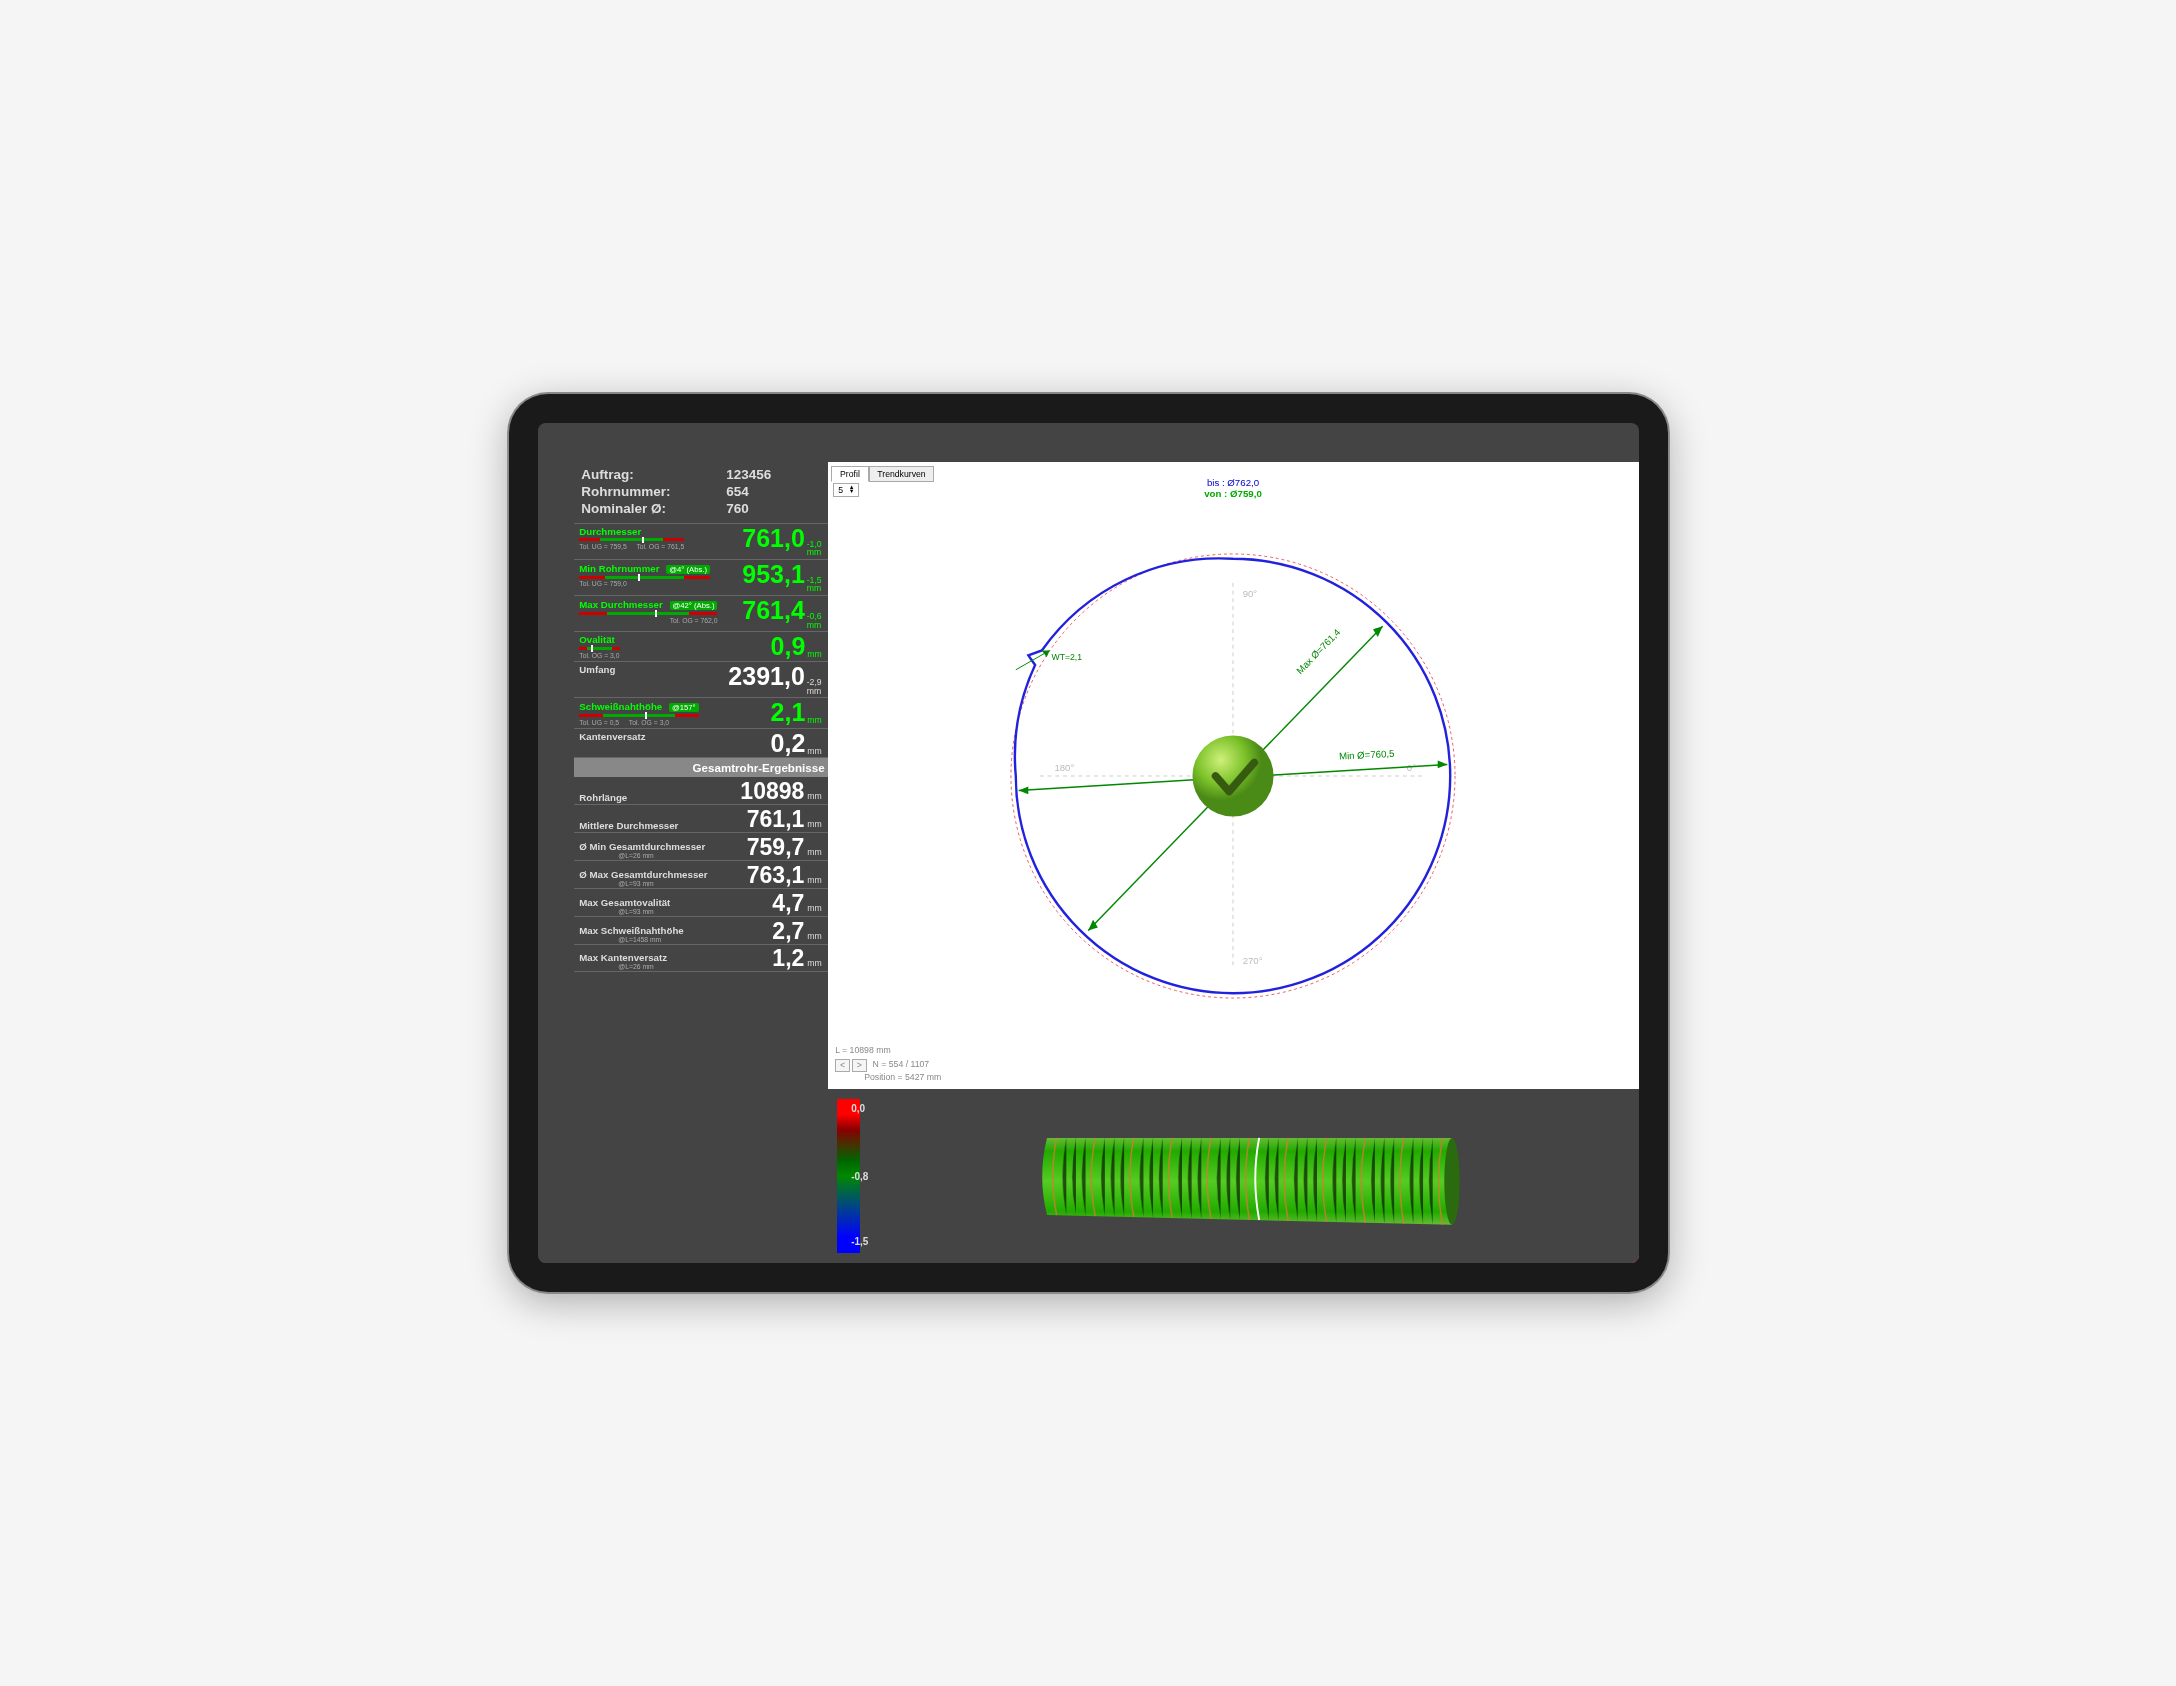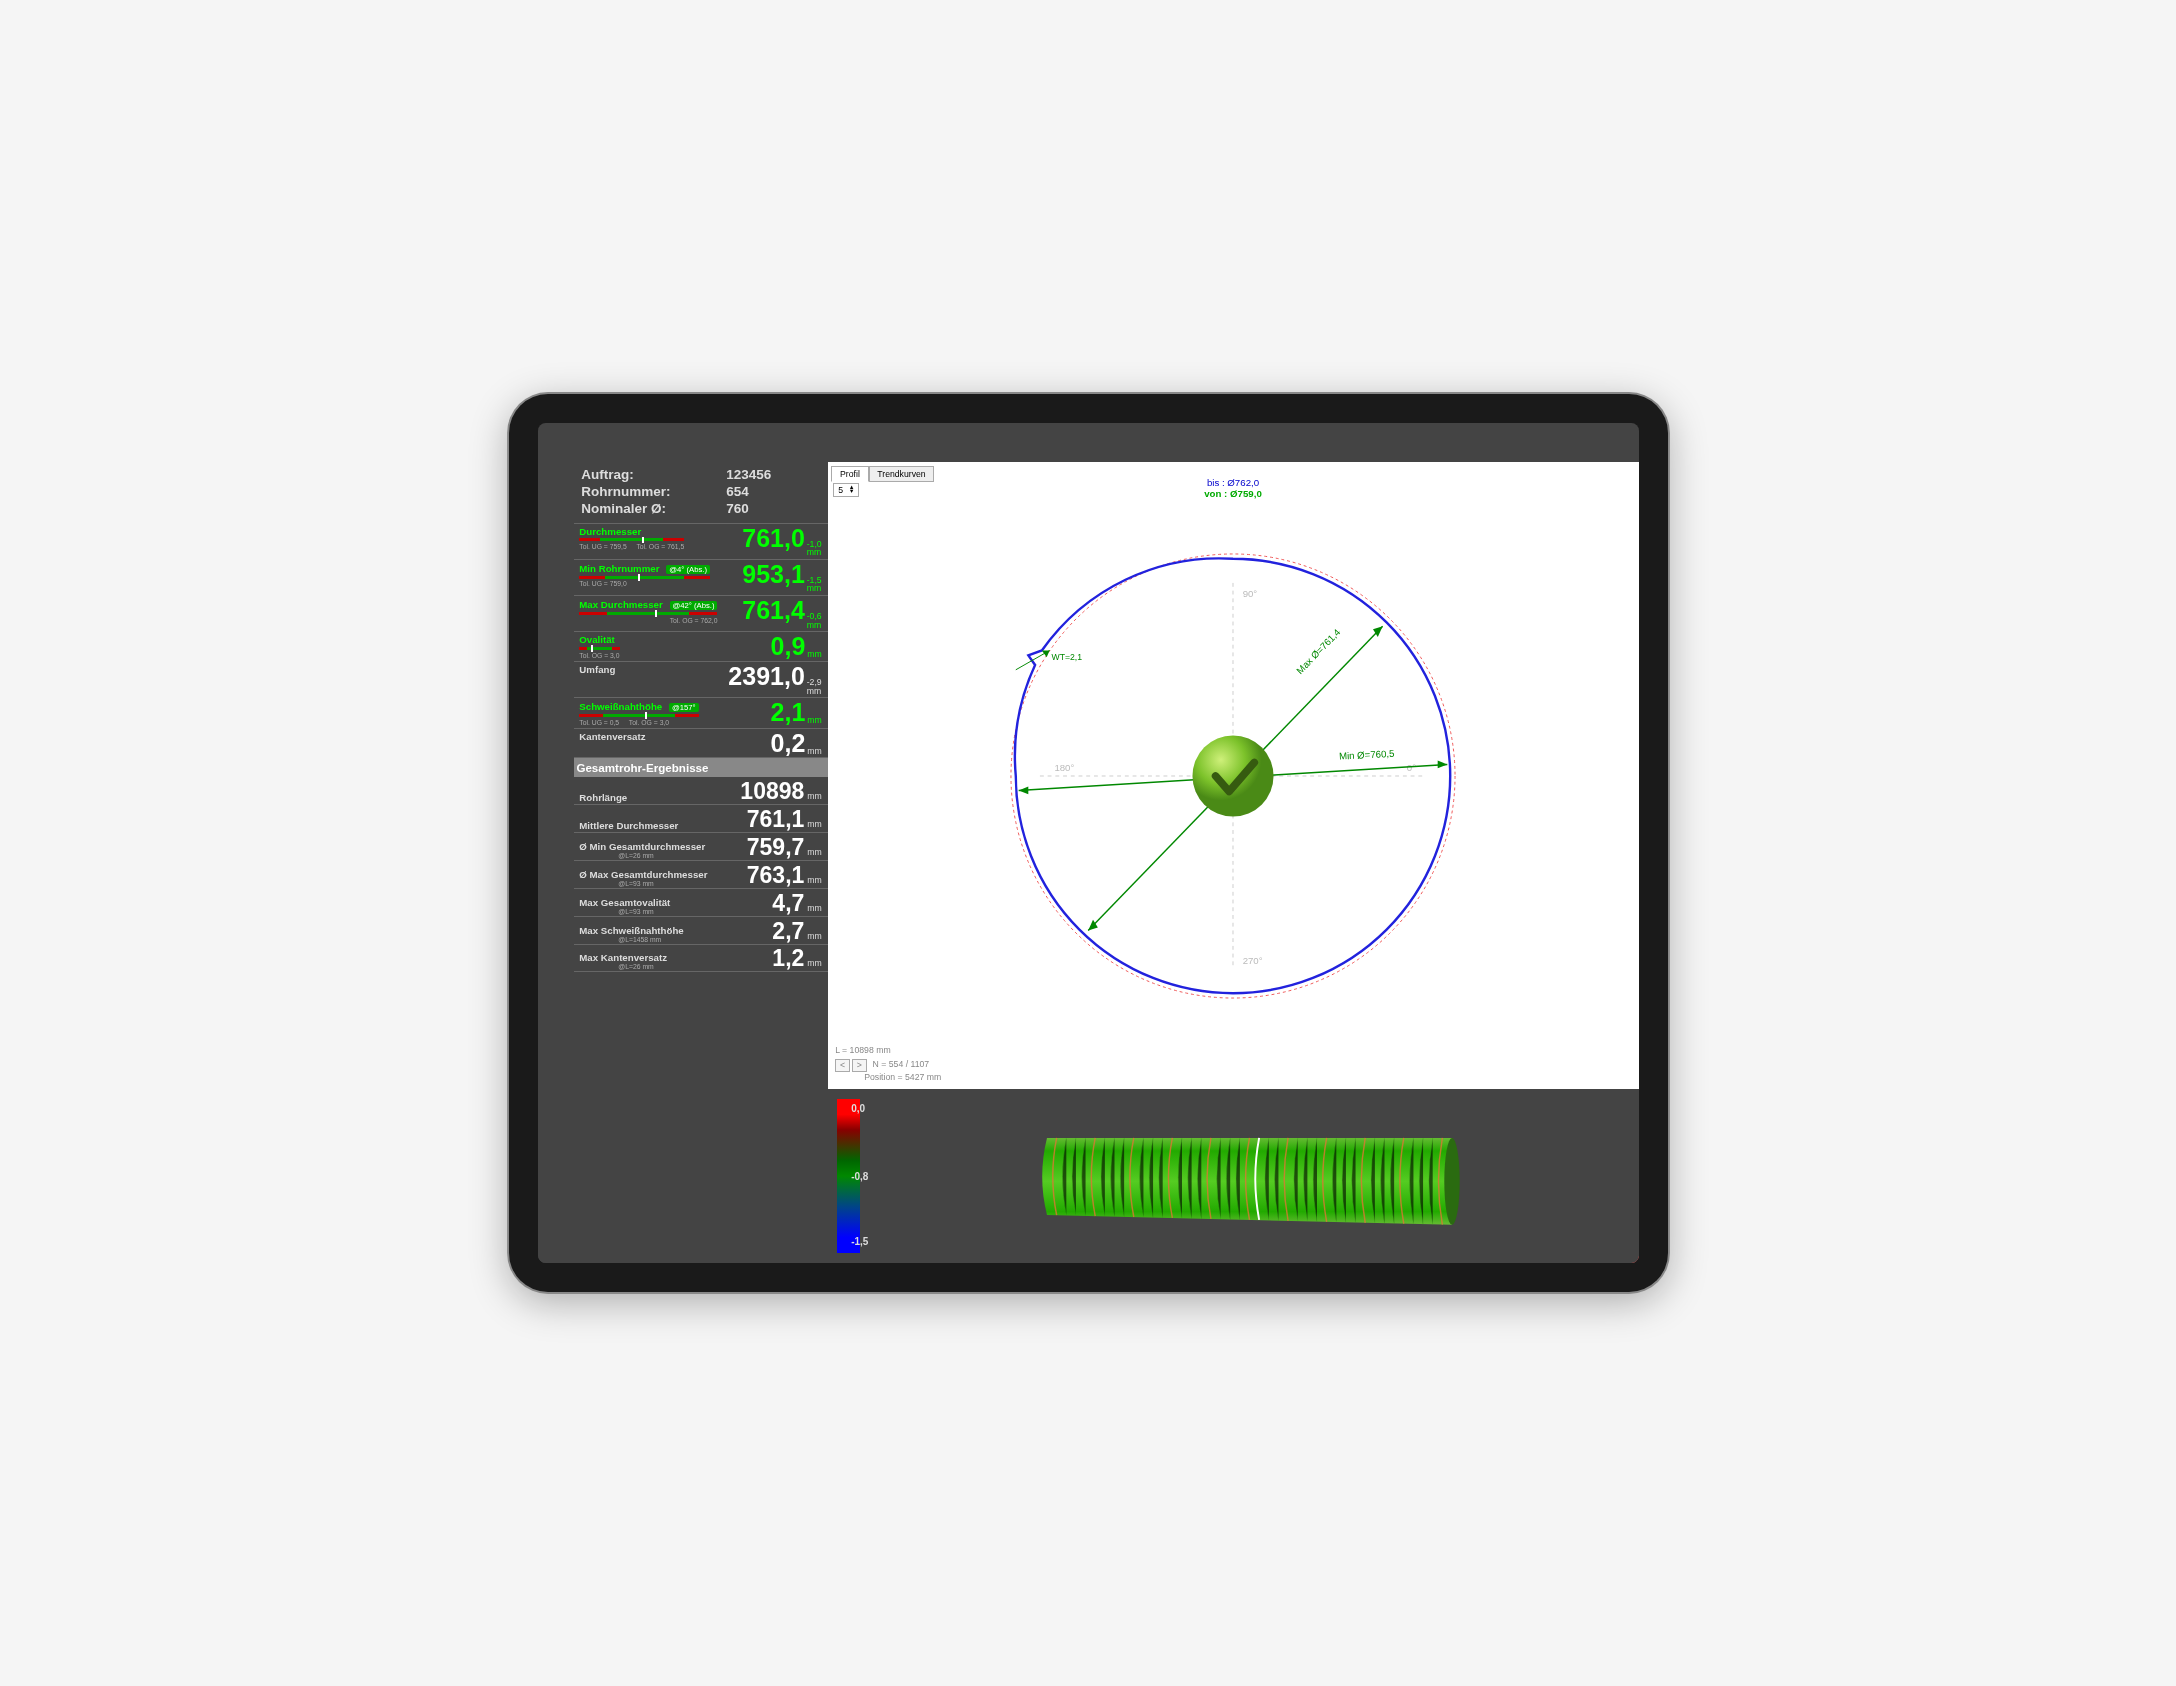--- a/index.html
+++ b/index.html
@@ -125,21 +125,21 @@
   .tol-marker {
     position: absolute;
     width: 1.9px;
     height: 6.8px;
     background: #fff;
     top: -1.9px;
   }
   .section-header {
     background: #888;
     color: #fff;
-    text-align: left;
+    text-align: right;
     padding: 2.9px;
     font-size: 11.6px;
     font-weight: bold;
   }
   .result-row {
     display: flex;
     justify-content: space-between;
     align-items: flex-end;
     padding: 2.9px 5.8px 1px 5.8px;
     border-bottom: 1px solid #666;

